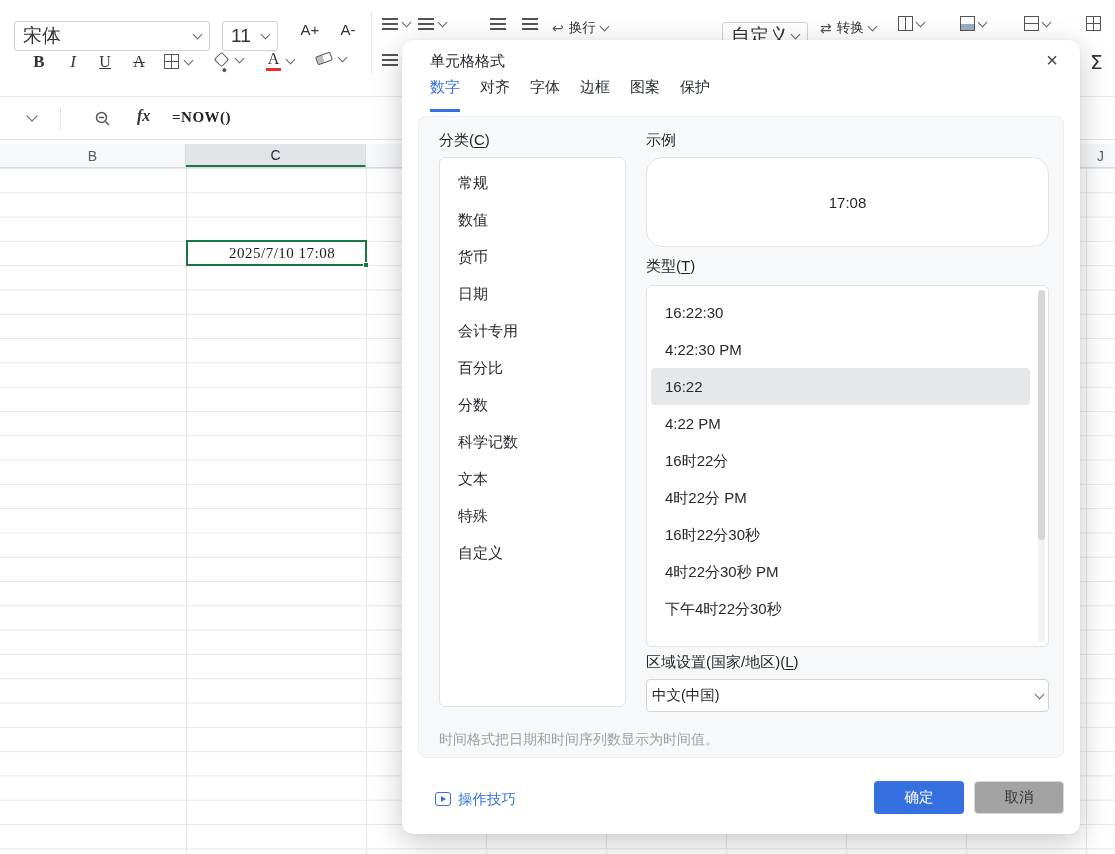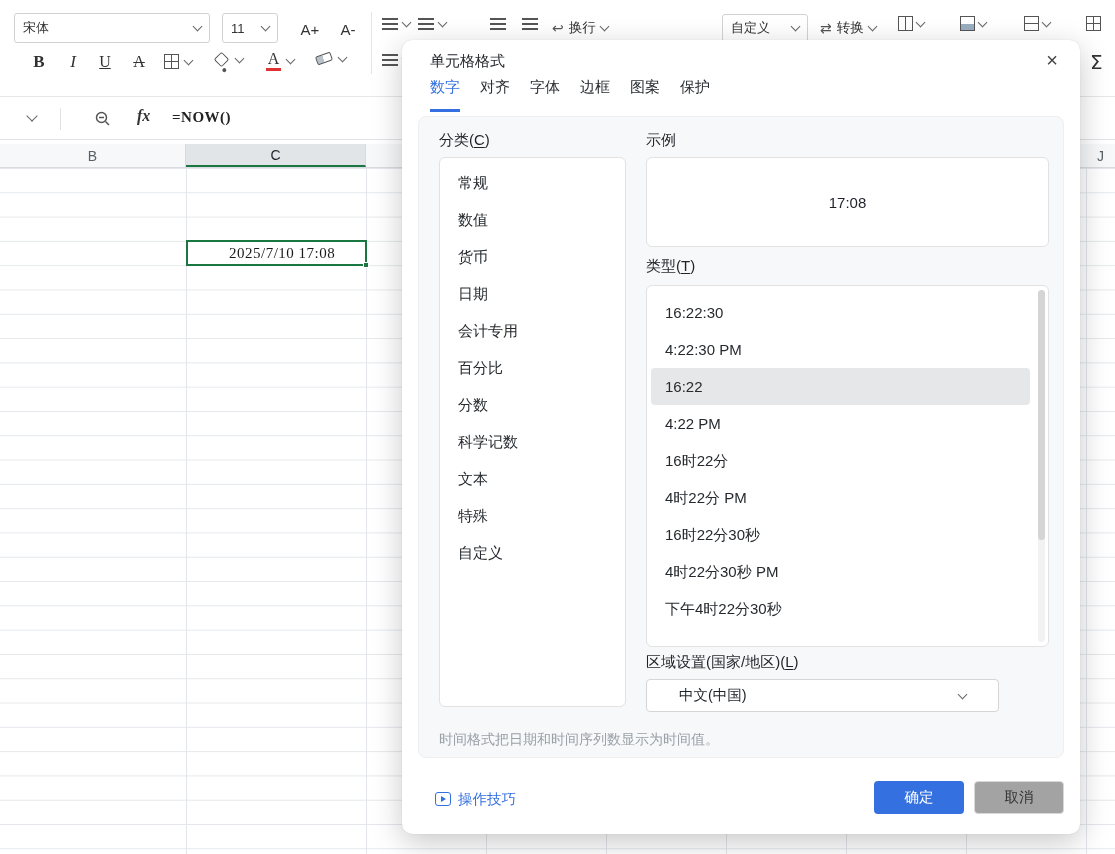--- a/index.html
+++ b/index.html
@@ -23,21 +23,21 @@
             transform:rotate(45deg); position:relative; }
   .bucket:after { content:''; position:absolute; width:4px; height:4px; background:#555;
                   border-radius:50%; right:-7px; bottom:-3px; }
   .eraser { width:16px; height:9px; border:1.5px solid #555; border-radius:2px;
             transform:rotate(-20deg); background:linear-gradient(90deg,#b9c2c9 0 45%,#fff 45%); }
 
   
   .tb { position:absolute; z-index:5; display:flex; align-items:center; }
   .combo { border:1px solid #d2d2d2; border-radius:3px; background:#fff;
            display:flex; align-items:center; justify-content:space-between;
-           padding:0 8px; font-size:13px; color:#333; }
+           padding:0 8px; font-size:19px; color:#333;margin-top:8px; }
   .font-combo { left:14px; top:13px; width:196px; height:30px; }
   .size-combo { left:222px; top:13px; width:56px; height:30px; }
   .tbtn { position:absolute; display:flex; align-items:center; justify-content:center;
           background:none; border:none; font-size:15px; color:#333; cursor:default;
           font-family:"Liberation Sans",sans-serif; }
   .btn-grow { left:292px; top:15px; width:36px; height:28px; }
   .btn-shrink { left:332px; top:15px; width:32px; height:28px; }
   .vsep1 { position:absolute; left:371px; top:12px; width:1px; height:62px; background:#e4e4e4; }
   .icon-group { gap:5px; }
   .ig-a1 { left:382px; top:18px; } .ig-a2 { left:418px; top:18px; }
@@ -111,37 +111,37 @@
   .dlg-panel { position:absolute; left:16px; top:76px; width:646px; height:642px;
                background:#f7f8f9; border:1px solid #efefef; border-radius:8px; }
   .plabel { position:absolute; font-size:15px; color:#1f2329; }
   u { text-decoration:underline; text-underline-offset:2px; }
   .cat-label { left:20px; top:14px; }
   .listbox { position:absolute; background:#fff; border:1px solid #e2e2e2; border-radius:6px;
              overflow:hidden; }
   .cat-list { left:20px; top:40px; width:187px; height:550px; padding-top:6px; }
   .sample-label { left:227px; top:14px; }
   .samplebox { position:absolute; left:227px; top:40px; width:403px; height:90px; background:#fff;
-               border:1px solid #e2e2e2; border-radius:6px; display:flex; align-items:center;
+               border:1px solid #e2e2e2; border-radius:16px; display:flex; align-items:center;
                justify-content:center; font-size:15px; color:#1f2329; }
   .type-label { left:227px; top:140px; }
   .type-list { left:227px; top:168px; width:403px; height:362px; }
   .type-items { padding-top:8px; }
   .lst-item { height:37px; line-height:37px; margin:0 4px; padding-left:14px; font-size:15px;
               color:#262a2e; border-radius:4px; white-space:nowrap; cursor:default; }
   .type-item { margin-right:18px; }
   .lst-item.selected { background:#e6e7e9; }
   .sb-track { position:absolute; right:3px; top:4px; bottom:4px; width:7px; background:#f2f2f2;
               border-radius:4px; }
   .sb-thumb { position:absolute; top:0; left:0; width:7px; height:250px; background:#d5d5d5;
               border-radius:4px; }
   .locale-label { left:227px; top:536px; }
-  .locale-select { position:absolute; left:227px; top:562px; width:353px; height:33px; background:#fff;
+  .locale-select { position:absolute; left:227px; top:562px; width:403px; height:33px; background:#fff;
                    border:1px solid #d5d5d5; border-radius:4px; display:flex; align-items:center;
-                   justify-content:space-between; padding:0 32px; font-size:14.5px; color:#1f2329; }
+                   justify-content:space-between; padding:0 5px; font-size:14.5px; color:#1f2329; }
   .dlg-desc { position:absolute; left:20px; top:614px; font-size:14px; color:#9aa0a8; }
   .tips { position:absolute; left:33px; top:747px; height:24px; display:flex; align-items:center;
           gap:7px; color:#3570e0; font-size:14.5px; cursor:default; }
   .tips-icon { width:16px; height:14px; border:1.3px solid #3570e0; border-radius:3px;
                display:flex; align-items:center; justify-content:center; }
   .tri { width:0; height:0; border-left:5px solid #3570e0; border-top:3.5px solid transparent;
          border-bottom:3.5px solid transparent; margin-left:1px; }
   .btn-ok { position:absolute; left:472px; top:741px; width:90px; height:33px; background:#3570e0;
             color:#fff; border:none; border-radius:4px; font-size:14.5px;
             font-family:"Liberation Sans",sans-serif; }

